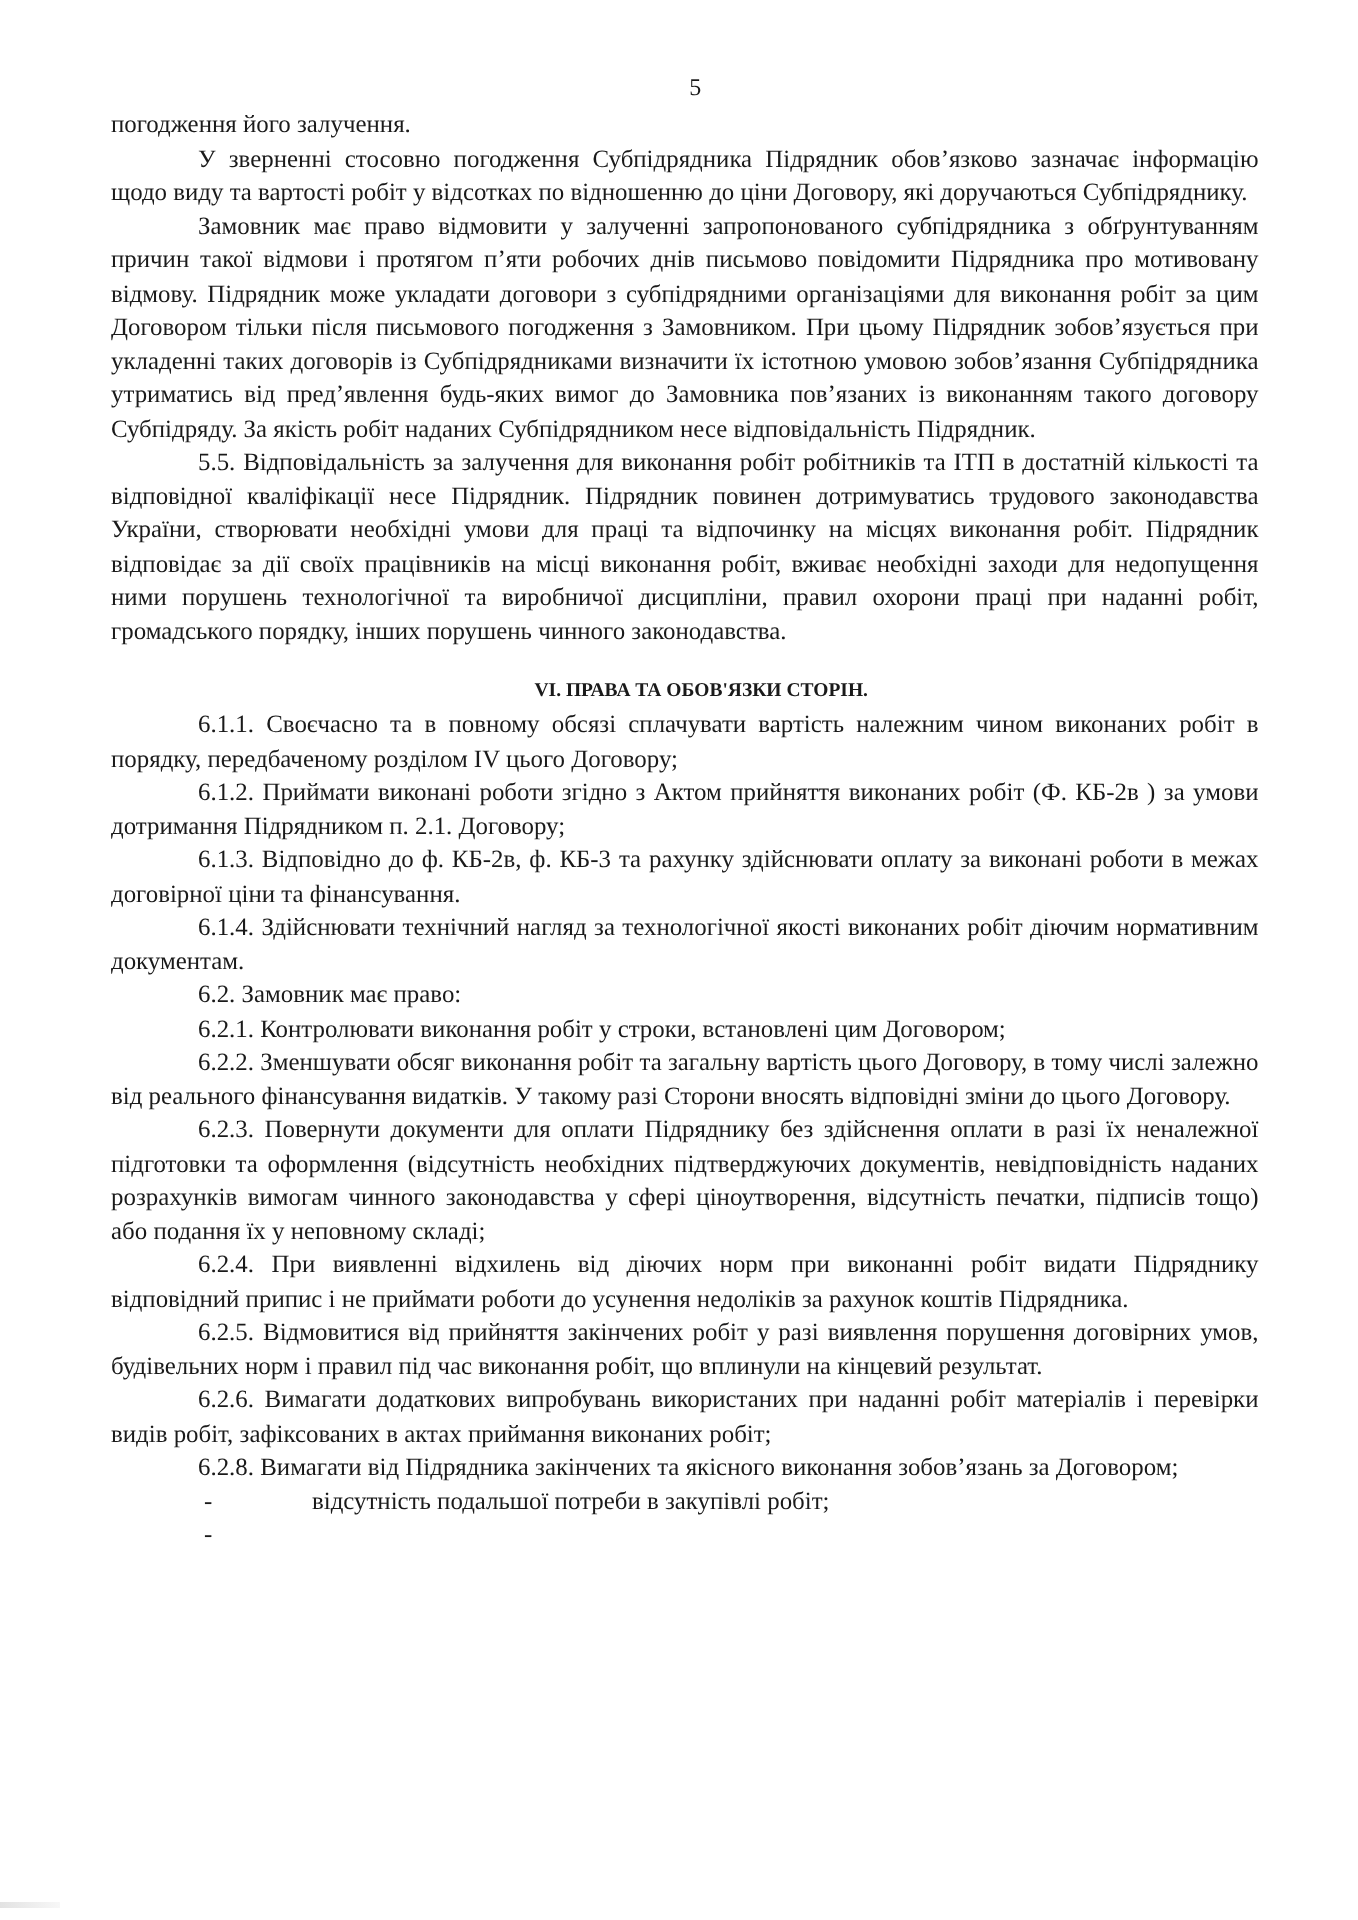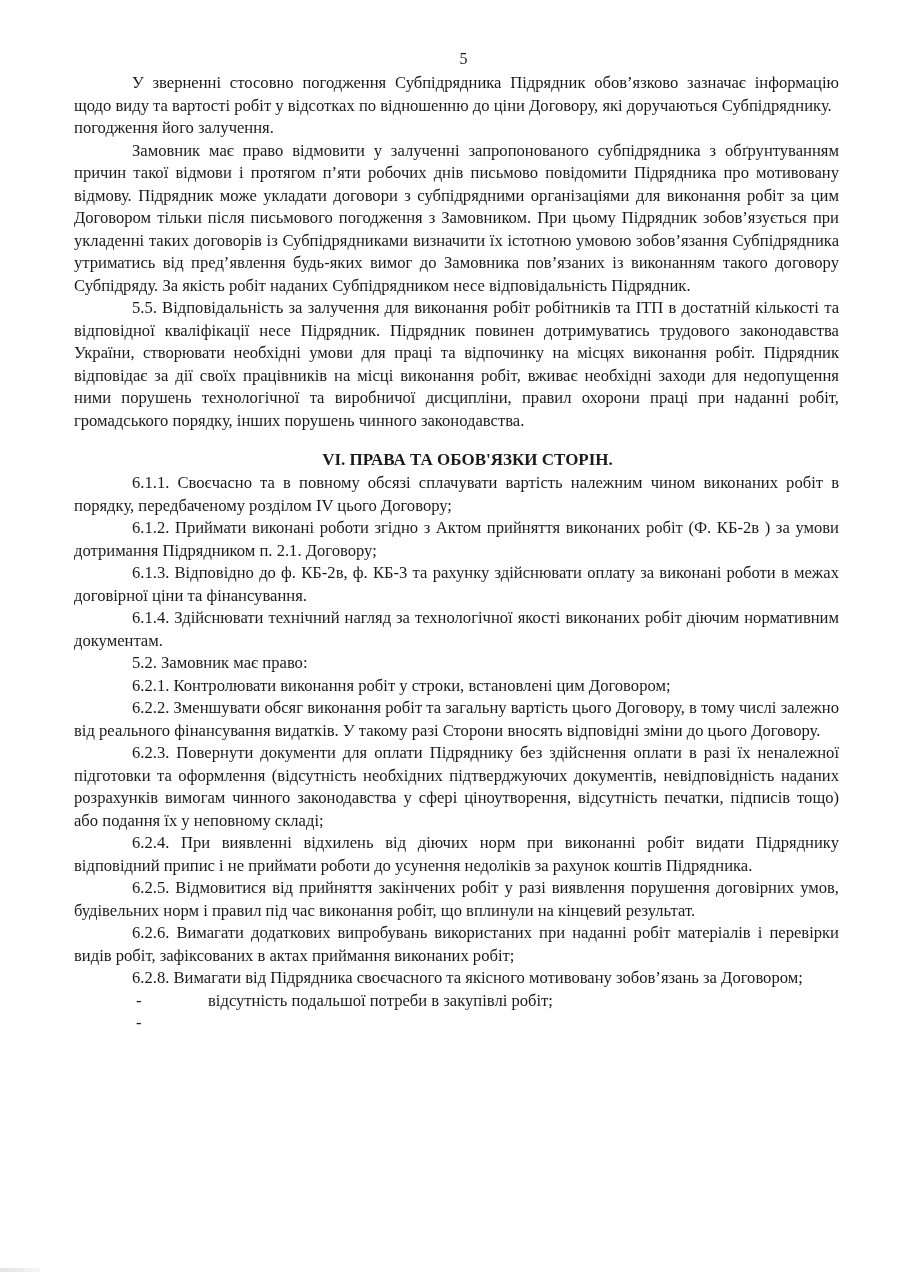--- a/index.html
+++ b/index.html
@@ -34,21 +34,21 @@
       margin: 0;
       text-align: justify;
       text-align-last: left;
     }
     .indent {
       text-indent: 58px;
     }
     .section-title {
       text-align: center;
       font-weight: bold;
-      font-size: 17px;
+      font-size: 13px;
       margin: 16px 0 0 0;
       line-height: 24px;
       padding-left: 22px;
     }
     .bullet {
       display: flex;
       margin: 0;
     }
     .bullet .dash {
       width: 58px;
@@ -68,39 +68,39 @@
       background: linear-gradient(90deg, #cfcfcf, #f2f2f2);
       opacity: 0.6;
     }
   </style>
 </head>
 <body>
 
 <div class="page">
   <div class="page-number">5</div>
 
+  <p class="para">погодження його залучення.</p>
   <p class="para indent">У зверненні стосовно погодження Субпідрядника Підрядник обов’язково зазначає інформацію щодо виду та вартості робіт у відсотках по відношенню до ціни Договору, які доручаються Субпідряднику.</p>
-  <p class="para">погодження його залучення.</p>
   <p class="para indent">Замовник має право відмовити у залученні запропонованого субпідрядника з обґрунтуванням причин такої відмови і протягом п’яти робочих днів письмово повідомити Підрядника про мотивовану відмову. Підрядник може укладати договори з субпідрядними організаціями для виконання робіт за цим Договором тільки після письмового погодження з Замовником. При цьому Підрядник зобов’язується при укладенні таких договорів із Субпідрядниками визначити їх істотною умовою зобов’язання Субпідрядника утриматись від пред’явлення будь-яких вимог до Замовника пов’язаних із виконанням такого договору Субпідряду. За якість робіт наданих Субпідрядником несе відповідальність Підрядник.</p>
   <p class="para indent">5.5. Відповідальність за залучення для виконання робіт робітників та ІТП в достатній кількості та відповідної кваліфікації несе Підрядник. Підрядник повинен дотримуватись трудового законодавства України, створювати необхідні умови для праці та відпочинку на місцях виконання робіт. Підрядник відповідає за дії своїх працівників на місці виконання робіт, вживає необхідні заходи для недопущення ними порушень технологічної та виробничої дисципліни, правил охорони праці при наданні робіт, громадського порядку, інших порушень чинного законодавства.</p>
 
   <h2 class="section-title">VI. ПРАВА ТА ОБОВ'ЯЗКИ СТОРІН.</h2>
 
   <p class="para indent">6.1.1. Своєчасно та в повному обсязі сплачувати вартість належним чином виконаних робіт в порядку, передбаченому розділом IV цього Договору;</p>
   <p class="para indent">6.1.2. Приймати виконані роботи згідно з Актом прийняття виконаних робіт (Ф. КБ-2в ) за умови дотримання Підрядником п. 2.1. Договору;</p>
   <p class="para indent">6.1.3. Відповідно до ф. КБ-2в, ф. КБ-3 та рахунку здійснювати оплату за виконані роботи в межах договірної ціни та фінансування.</p>
   <p class="para indent">6.1.4. Здійснювати технічний нагляд за технологічної якості виконаних робіт діючим нормативним документам.</p>
-  <p class="para indent">5.2. Замовник має право:</p>
+  <p class="para indent">6.2. Замовник має право:</p>
   <p class="para indent">6.2.1. Контролювати виконання робіт у строки, встановлені цим Договором;</p>
   <p class="para indent">6.2.2. Зменшувати обсяг виконання робіт та загальну вартість цього Договору, в тому числі залежно від реального фінансування видатків. У такому разі Сторони вносять відповідні зміни до цього Договору.</p>
   <p class="para indent">6.2.3. Повернути документи для оплати Підряднику без здійснення оплати в разі їх неналежної підготовки та оформлення (відсутність необхідних підтверджуючих документів, невідповідність наданих розрахунків вимогам чинного законодавства у сфері ціноутворення, відсутність печатки, підписів тощо) або подання їх у неповному складі;</p>
   <p class="para indent">6.2.4. При виявленні відхилень від діючих норм при виконанні робіт видати Підряднику відповідний припис і не приймати роботи до усунення недоліків за рахунок коштів Підрядника.</p>
   <p class="para indent">6.2.5. Відмовитися від прийняття закінчених робіт у разі виявлення порушення договірних умов, будівельних норм і правил під час виконання робіт, що вплинули на кінцевий результат.</p>
   <p class="para indent">6.2.6. Вимагати додаткових випробувань використаних при наданні робіт матеріалів і перевірки видів робіт, зафіксованих в актах приймання виконаних робіт;</p>
-  <p class="para indent">6.2.8. Вимагати від Підрядника своєчасного та якісного мотивовану зобов’язань за Договором;</p>
+  <p class="para indent">6.2.8. Вимагати від Підрядника закінчених та якісного виконання зобов’язань за Договором;</p>
 
   <div class="bullet">
     <span class="dash">-</span>
     <span class="btext">відсутність подальшої потреби в закупівлі робіт;</span>
   </div>
   <div class="bullet">
     <span class="dash">-</span>
   </div>
 </div>
 

